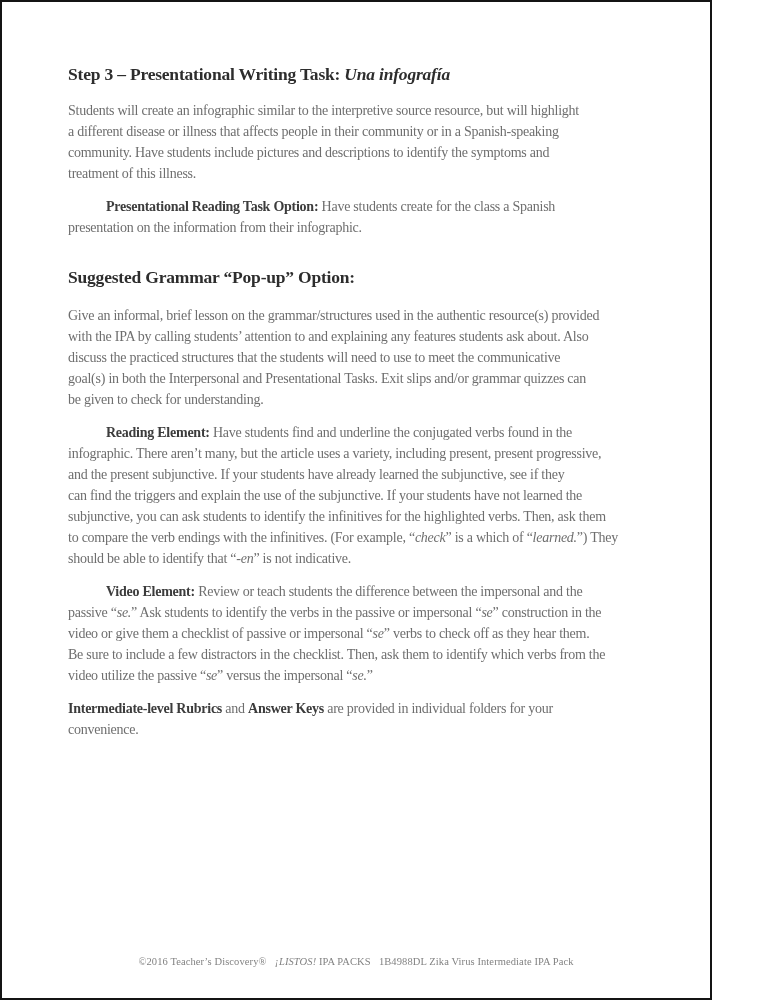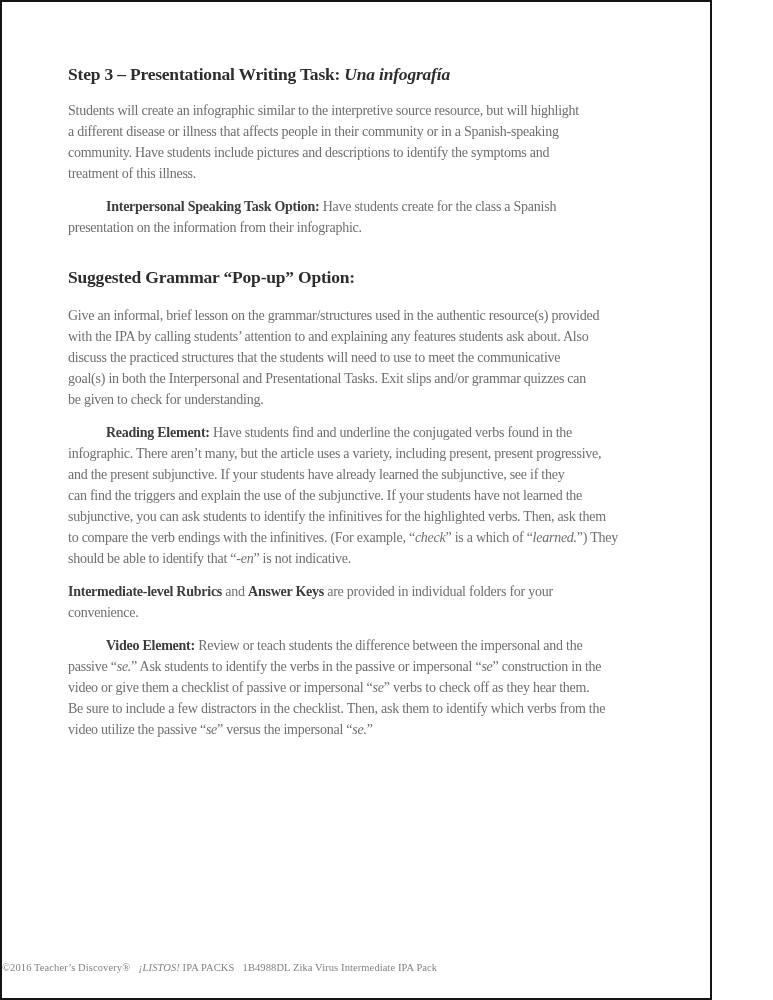--- a/index.html
+++ b/index.html
@@ -41,55 +41,55 @@
     margin: 0 0 12px 0;
     white-space: pre-wrap;
   }
   .indent { text-indent: 38px; }
   .b { font-weight: 700; color: var(--bold-label); }
   .i { font-style: italic; }
   .footer {
     position: absolute;
     left: 0;
     right: 0;
-    bottom: 25px;
-    text-align: left;
+    bottom: 31px;
+    text-align: center;
     font-size: 10.5px;
     letter-spacing: 0.1px;
     color: var(--footer);
     white-space: pre;
   }
 </style>
 </head>
 <body>
 
 <div class="page">
   <main class="content">
     <h1 class="h1"><span class="b">Step 3 – Presentational Writing Task: </span><span class="b i">Una infografía</span></h1>
     <p class="body"><span>Students will create an infographic similar to the interpretive source resource, but will highlight
 a different disease or illness that affects people in their community or in a Spanish-speaking
 community. Have students include pictures and descriptions to identify the symptoms and
 treatment of this illness.</span></p>
-    <p class="body indent"><span class="b">Interpersonal Speaking Task Option:</span><span> Have students create for the class a Spanish
+    <p class="body indent"><span class="b">Presentational Reading Task Option:</span><span> Have students create for the class a Spanish
 presentation on the information from their infographic.</span></p>
     <h2 class="h2"><span class="b">Suggested Grammar “Pop-up” Option:</span></h2>
     <p class="body"><span>Give an informal, brief lesson on the grammar/structures used in the authentic resource(s) provided
 with the IPA by calling students’ attention to and explaining any features students ask about. Also
 discuss the practiced structures that the students will need to use to meet the communicative
 goal(s) in both the Interpersonal and Presentational Tasks. Exit slips and/or grammar quizzes can
 be given to check for understanding.</span></p>
     <p class="body indent"><span class="b">Reading Element:</span><span> Have students find and underline the conjugated verbs found in the
 infographic. There aren’t many, but the article uses a variety, including present, present progressive,
 and the present subjunctive. If your students have already learned the subjunctive, see if they
 can find the triggers and explain the use of the subjunctive. If your students have not learned the
 subjunctive, you can ask students to identify the infinitives for the highlighted verbs. Then, ask them
 to compare the verb endings with the infinitives. (For example, “</span><span class="i">check</span><span>” is a which of “</span><span class="i">learned.</span><span>”) They
 should be able to identify that “</span><span class="i">-en</span><span>” is not indicative.</span></p>
-    <p class="body"><span class="b">Intermediate-level Rubrics</span><span> and </span><span class="b">Answer Keys</span><span> are provided in individual folders for your
-convenience.</span></p>
     <p class="body indent"><span class="b">Video Element:</span><span> Review or teach students the difference between the impersonal and the
 passive “</span><span class="i">se.</span><span>” Ask students to identify the verbs in the passive or impersonal “</span><span class="i">se</span><span>” construction in the
 video or give them a checklist of passive or impersonal “</span><span class="i">se</span><span>” verbs to check off as they hear them.
 Be sure to include a few distractors in the checklist. Then, ask them to identify which verbs from the
 video utilize the passive “</span><span class="i">se</span><span>” versus the impersonal “</span><span class="i">se.</span><span>”</span></p>
+    <p class="body"><span class="b">Intermediate-level Rubrics</span><span> and </span><span class="b">Answer Keys</span><span> are provided in individual folders for your
+convenience.</span></p>
   </main>
   <footer class="footer"><span>©2016 Teacher’s Discovery®   </span><span class="i">¡LISTOS!</span><span> IPA PACKS   1B4988DL Zika Virus Intermediate IPA Pack</span></footer>
 </div>
 
 </body></html>

